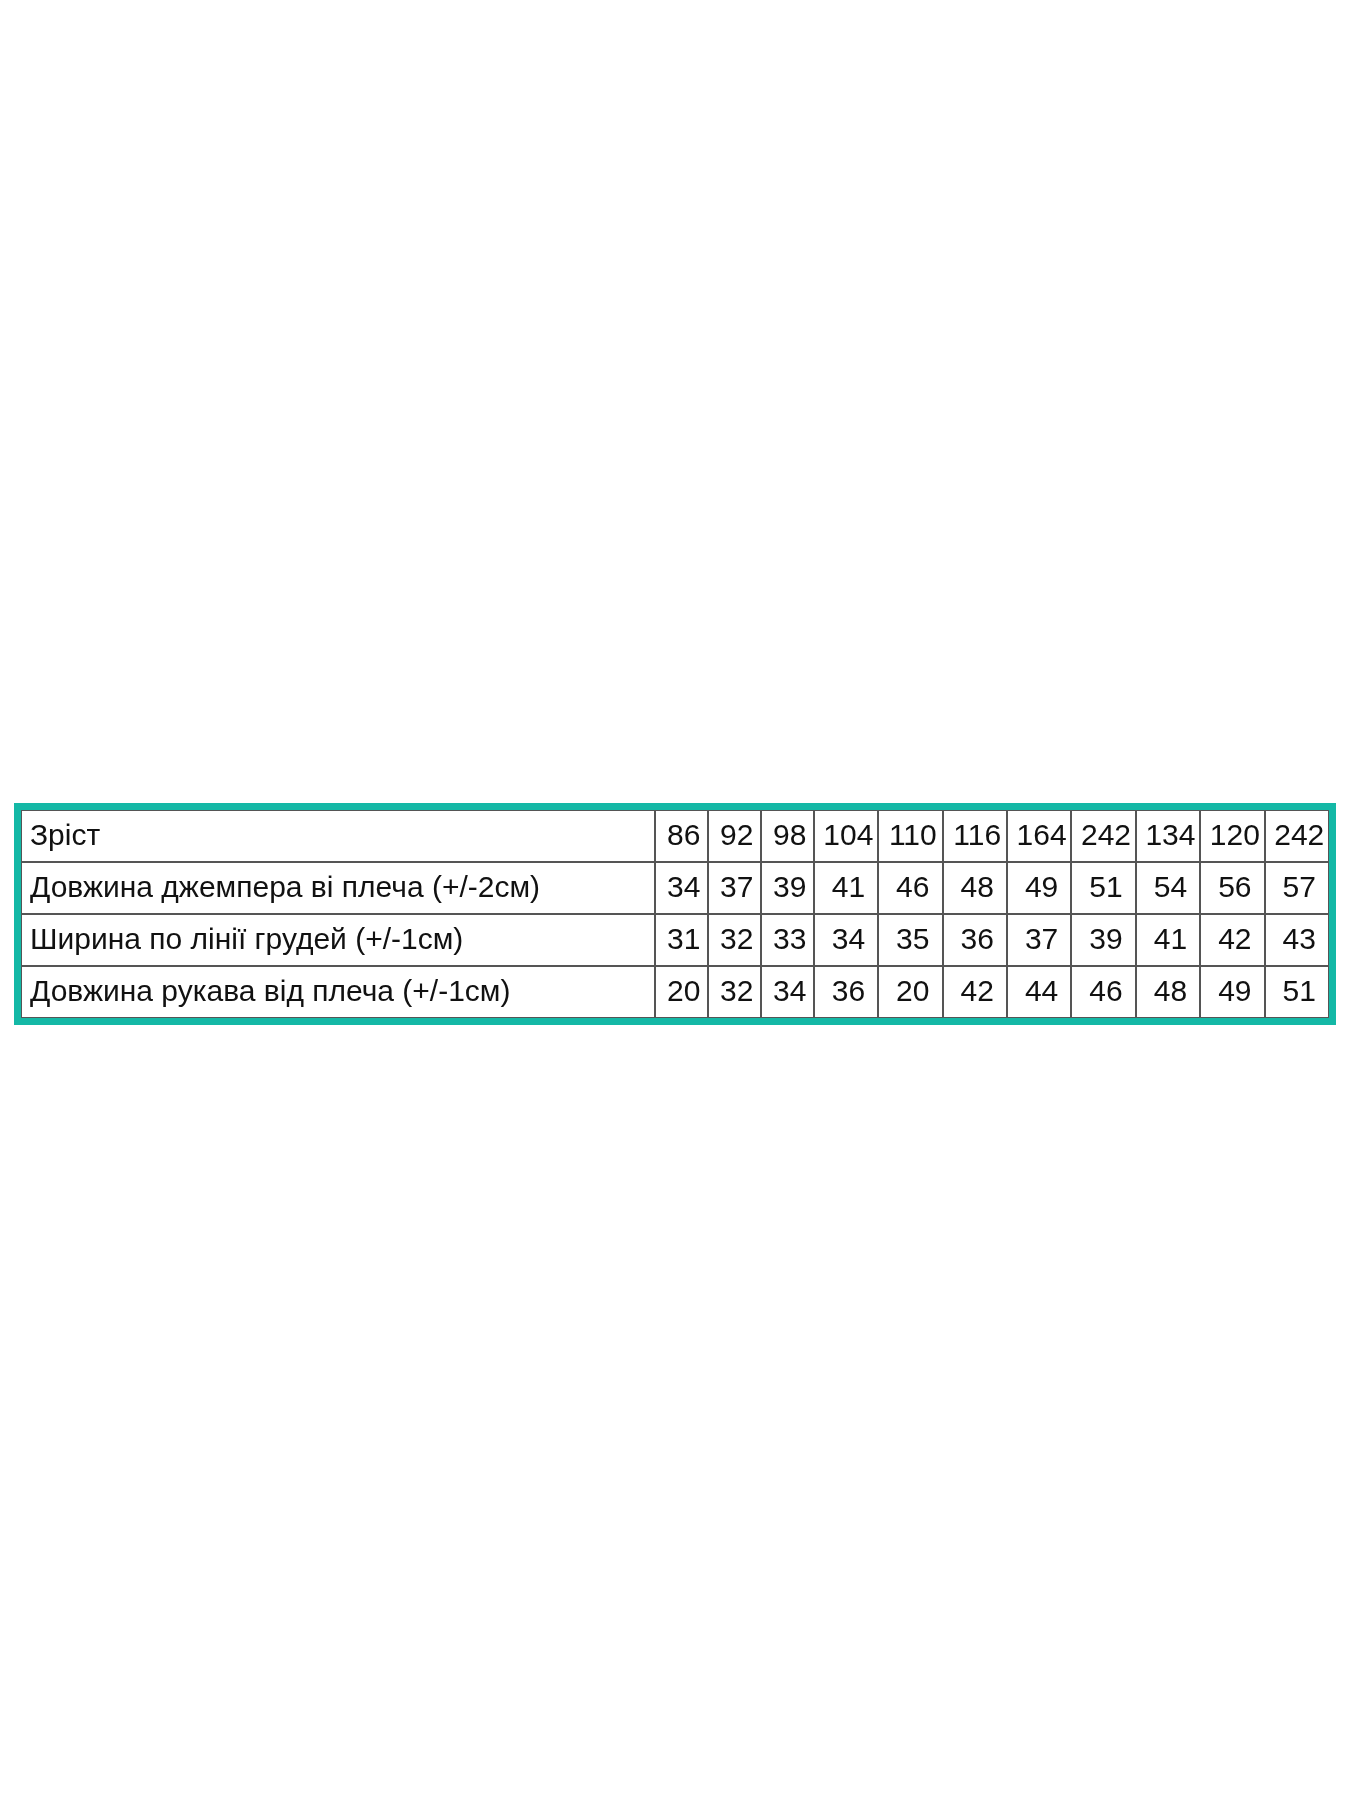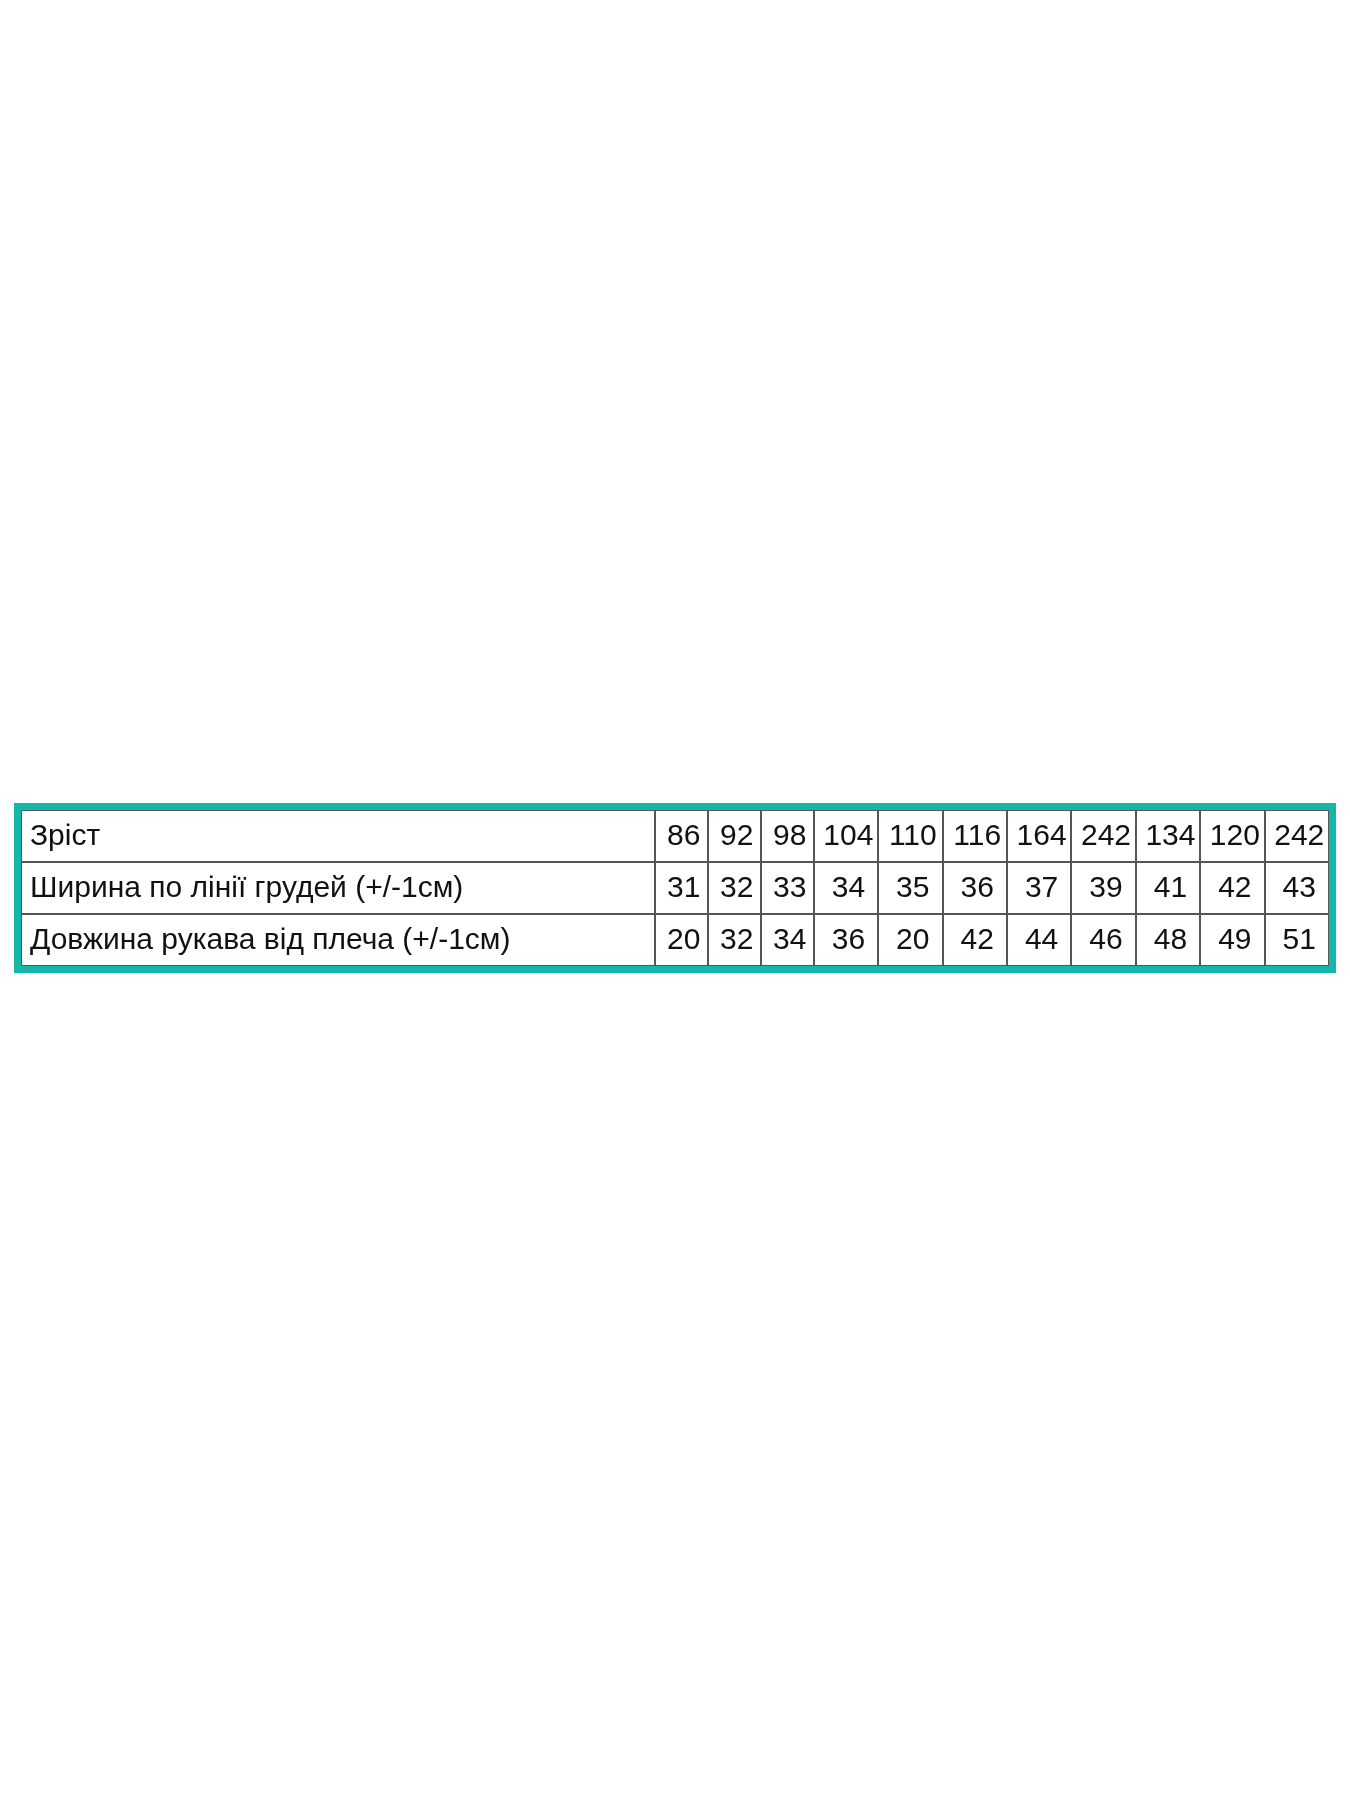--- a/index.html
+++ b/index.html
@@ -102,20 +102,34 @@
           <td class="val">104</td>
           <td class="val">110</td>
           <td class="val">116</td>
           <td class="val">164</td>
           <td class="val">242</td>
           <td class="val">134</td>
           <td class="val">120</td>
           <td class="val">242</td>
         </tr>
         <tr>
+          <td class="label">Довжина джемпера ві плеча (+/-2см)</td>
+          <td class="val">34</td>
+          <td class="val">37</td>
+          <td class="val">39</td>
+          <td class="val">41</td>
+          <td class="val">46</td>
+          <td class="val">48</td>
+          <td class="val">49</td>
+          <td class="val">51</td>
+          <td class="val">54</td>
+          <td class="val">56</td>
+          <td class="val">57</td>
+        </tr>
+        <tr>
           <td class="label">Ширина по лінії  грудей (+/-1см)</td>
           <td class="val">31</td>
           <td class="val">32</td>
           <td class="val">33</td>
           <td class="val">34</td>
           <td class="val">35</td>
           <td class="val">36</td>
           <td class="val">37</td>
           <td class="val">39</td>
           <td class="val">41</td>

